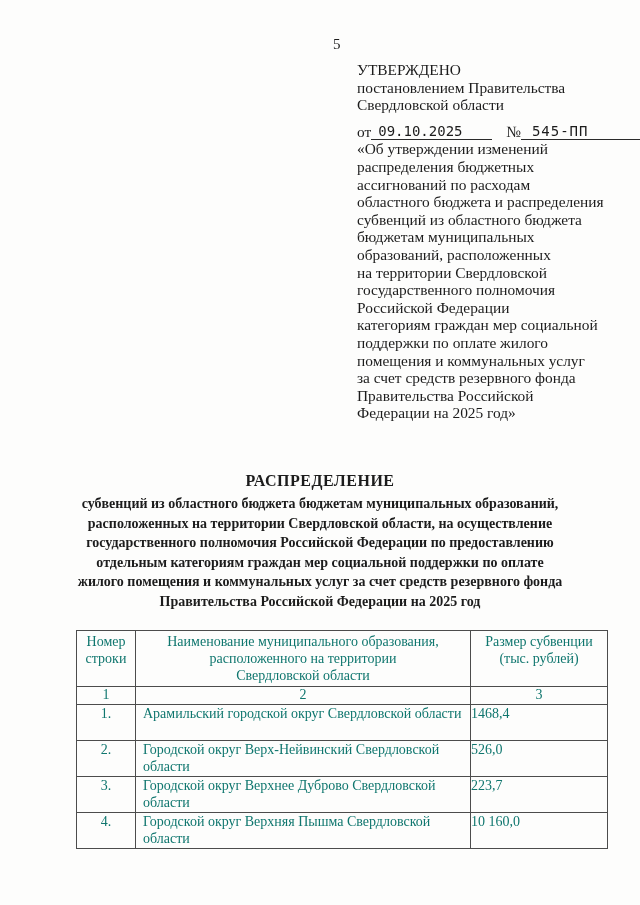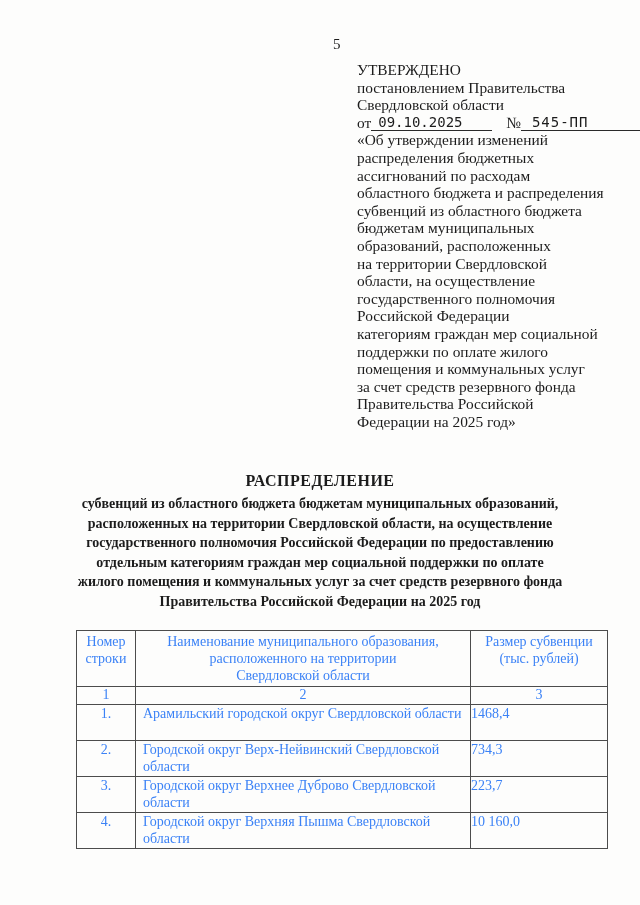--- a/index.html
+++ b/index.html
@@ -26,21 +26,21 @@
   .approval {
     position: absolute;
     left: 357px;
     top: 61px;
     width: 280px;
     font-size: 15.4px;
     line-height: 17.6px;
     white-space: nowrap;
   }
   .a-line { height: 17.6px; }
-  .a-ref { height: 17.6px; }
+  .a-ref { height: 17.6px; margin-top: 9px; }
   .a-ref .lbl { display: inline-block; }
   .a-ref .blank {
     display: inline-block;
     border-bottom: 1px solid #2a2a2a;
     font-family: "DejaVu Sans Mono", monospace;
     font-size: 14px;
     height: 16px;
     vertical-align: bottom;
   }
   .a-ref .blank.date { width: 114px; padding-left: 7px; }
@@ -68,21 +68,21 @@
   }
   
   table.subv {
     position: absolute;
     left: 76px;
     top: 630px;
     width: 531px;
     border-collapse: collapse;
     table-layout: fixed;
     font-size: 14px;
-    color: #3b82f6;
+    color: #0f766e;
   }
   table.subv td {
     border: 1px solid #4c4c4c;
     vertical-align: top;
     padding: 0;
   }
   table.subv col.c1 { width: 59px; }
   table.subv col.c2 { width: 335px; }
   table.subv col.c3 { width: 137px; }
   tr.head td {
@@ -120,21 +120,20 @@
       <span class="lbl">от</span><span class="blank date">09.10.2025</span><span class="lbl numsign">№</span><span class="blank num">545-ПП</span>
     </div>
     <div class="a-line">«Об утверждении изменений</div>
     <div class="a-line">распределения бюджетных</div>
     <div class="a-line">ассигнований по расходам</div>
     <div class="a-line">областного бюджета и распределения</div>
     <div class="a-line">субвенций из областного бюджета</div>
     <div class="a-line">бюджетам муниципальных</div>
     <div class="a-line">образований, расположенных</div>
     <div class="a-line">на территории Свердловской</div>
-    <div class="a-line">области, на осуществление</div>
     <div class="a-line">государственного полномочия</div>
     <div class="a-line">Российской Федерации</div>
     <div class="a-line">категориям граждан мер социальной</div>
     <div class="a-line">поддержки по оплате жилого</div>
     <div class="a-line">помещения и коммунальных услуг</div>
     <div class="a-line">за счет средств резервного фонда</div>
     <div class="a-line">Правительства Российской</div>
     <div class="a-line">Федерации на 2025 год»</div>
   </div>
 
@@ -178,21 +177,21 @@
     </thead>
     <tbody>
       <tr class="data">
         <td class="cell-num">1.</td>
         <td class="cell-name">Арамильский городской округ Свердловской области</td>
         <td class="cell-value">1468,4</td>
       </tr>
       <tr class="data">
         <td class="cell-num">2.</td>
         <td class="cell-name">Городской округ Верх-Нейвинский Свердловской области</td>
-        <td class="cell-value">734,3</td>
+        <td class="cell-value">526,0</td>
       </tr>
       <tr class="data">
         <td class="cell-num">3.</td>
         <td class="cell-name">Городской округ Верхнее Дуброво Свердловской области</td>
         <td class="cell-value">223,7</td>
       </tr>
       <tr class="data">
         <td class="cell-num">4.</td>
         <td class="cell-name">Городской округ Верхняя Пышма Свердловской области</td>
         <td class="cell-value">10 160,0</td>

